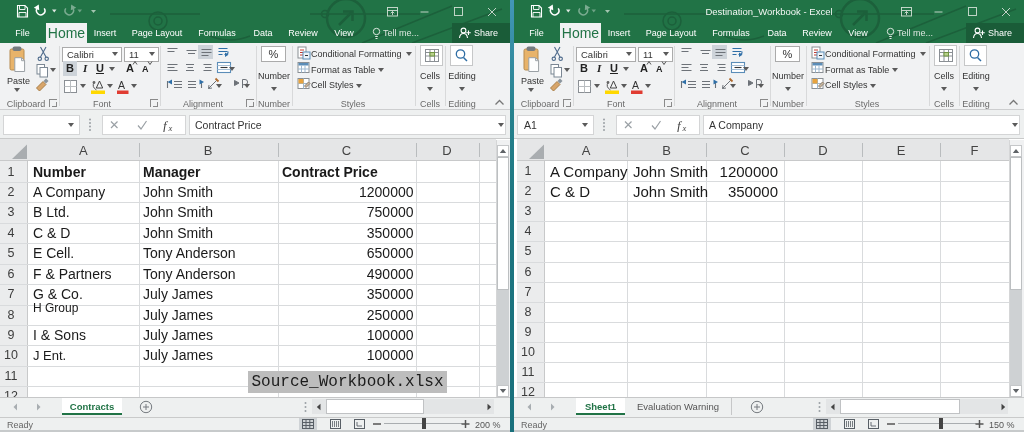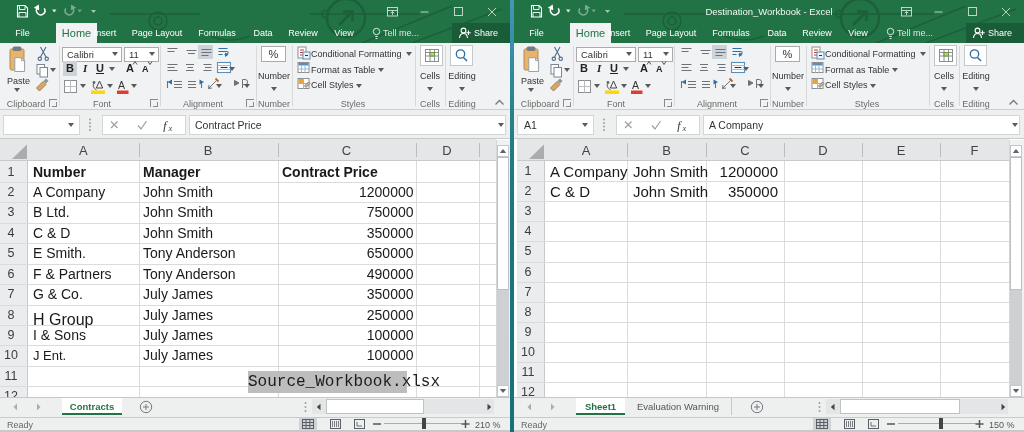--- a/index.html
+++ b/index.html
@@ -2,21 +2,21 @@
 <html><head><meta charset="utf-8"><style>
 *{margin:0;padding:0;box-sizing:border-box}
 html,body{width:1024px;height:432px;overflow:hidden}
 body{font-family:"Liberation Sans",sans-serif;background:linear-gradient(#4397b8,#27828e 110px,#1d7681 200px,#19707c);position:relative}
 .ab{position:absolute}
 .win{position:absolute;top:0;height:432px;width:510px;background:#fff;overflow:hidden}
 .tbar{position:absolute;top:0;left:0;right:0;height:43px;background:#217346;overflow:hidden}
 .title{position:absolute;top:0;left:0;right:0;height:23px;line-height:24px;text-align:center;color:#f4f8f5;font-size:9.5px}
 .tabs{position:absolute;top:23px;left:0;right:0;height:20px}
 .tab{position:absolute;top:0;height:20px;line-height:21px;font-size:9px;color:#fff;text-align:center}
-.hometab{position:absolute;top:0;height:20px;background:#f1f2f3;color:#217346;line-height:21px;font-size:11px;text-align:center;left:56px;width:41px}
+.hometab{position:absolute;top:0;height:20px;background:#f1f2f3;color:#217346;line-height:21px;font-size:14px;text-align:center;left:46px;width:41px}
 .ribbon{position:absolute;top:43px;left:0;right:0;height:67px;background:#f1f2f3;border-bottom:1px solid #cdcecf}
 .glabel{position:absolute;top:99px;font-size:9px;color:#6a6a6a;text-align:center}
 .gdiv{position:absolute;top:46px;height:60px;width:1px;background:#d8d9da}
 .combo{position:absolute;background:#fff;border:1px solid #ababab;font-size:9.5px;color:#333;line-height:13px}
 .dar{position:absolute;width:0;height:0;border-left:3px solid transparent;border-right:3px solid transparent;border-top:4px solid #5a5a5a}
 .rtext{position:absolute;font-size:9px;color:#333;line-height:12px}
 .bld{position:absolute;font-size:11px;font-weight:bold;color:#222;line-height:13px}
 .launch{position:absolute;width:8px;height:8px;border-left:1px solid #8a8a8a;border-top:1px solid #8a8a8a}
 .launch:after{content:"";position:absolute;left:2px;top:2px;width:4px;height:4px;border-right:1.3px solid #8a8a8a;border-bottom:1.3px solid #8a8a8a}
 .fbar{position:absolute;top:110px;left:0;right:0;height:29px;background:#eef0f0;border-bottom:1px solid #c9caca}
@@ -314,39 +314,39 @@
 <div class="cell" style="top:161.5px;height:20.43px;line-height:21.43px;font-size:14px;font-weight:bold;left:282px">Contract Price</div>
 <div class="cell" style="top:181.9px;height:20.43px;line-height:21.43px;font-size:14px;left:33px">A Company</div>
 <div class="cell" style="top:181.9px;height:20.43px;line-height:21.43px;font-size:14px;left:143px">John Smith</div>
 <div class="cell" style="top:181.9px;height:20.43px;line-height:21.43px;font-size:14px;right:96.5px;text-align:right">1200000</div>
 <div class="cell" style="top:202.4px;height:20.43px;line-height:21.43px;font-size:14px;left:33px">B Ltd.</div>
 <div class="cell" style="top:202.4px;height:20.43px;line-height:21.43px;font-size:14px;left:143px">John Smith</div>
 <div class="cell" style="top:202.4px;height:20.43px;line-height:21.43px;font-size:14px;right:96.5px;text-align:right">750000</div>
 <div class="cell" style="top:222.8px;height:20.43px;line-height:21.43px;font-size:14px;left:33px">C &amp; D</div>
 <div class="cell" style="top:222.8px;height:20.43px;line-height:21.43px;font-size:14px;left:143px">John Smith</div>
 <div class="cell" style="top:222.8px;height:20.43px;line-height:21.43px;font-size:14px;right:96.5px;text-align:right">350000</div>
-<div class="cell" style="top:243.2px;height:20.43px;line-height:21.43px;font-size:14px;left:33px">E Smith.</div>
+<div class="cell" style="top:243.2px;height:20.43px;line-height:21.43px;font-size:14px;left:33px">E Cell.</div>
 <div class="cell" style="top:243.2px;height:20.43px;line-height:21.43px;font-size:14px;left:143px">Tony Anderson</div>
 <div class="cell" style="top:243.2px;height:20.43px;line-height:21.43px;font-size:14px;right:96.5px;text-align:right">650000</div>
 <div class="cell" style="top:263.6px;height:20.43px;line-height:21.43px;font-size:14px;left:33px">F &amp; Partners</div>
 <div class="cell" style="top:263.6px;height:20.43px;line-height:21.43px;font-size:14px;left:143px">Tony Anderson</div>
 <div class="cell" style="top:263.6px;height:20.43px;line-height:21.43px;font-size:14px;right:96.5px;text-align:right">490000</div>
 <div class="cell" style="top:284.1px;height:20.43px;line-height:21.43px;font-size:14px;left:33px">G &amp; Co.</div>
 <div class="cell" style="top:284.1px;height:20.43px;line-height:21.43px;font-size:14px;left:143px">July James</div>
 <div class="cell" style="top:284.1px;height:20.43px;line-height:21.43px;font-size:14px;right:96.5px;text-align:right">350000</div>
-<div class="cell" style="top:309px;height:20.43px;line-height:21.43px;font-size:16px;left:33px">H Group</div>
+<div class="cell" style="top:298px;height:20.43px;line-height:21.43px;font-size:12px;left:33px">H Group</div>
 <div class="cell" style="top:304.5px;height:20.43px;line-height:21.43px;font-size:14px;left:143px">July James</div>
 <div class="cell" style="top:304.5px;height:20.43px;line-height:21.43px;font-size:14px;right:96.5px;text-align:right">250000</div>
 <div class="cell" style="top:324.9px;height:20.43px;line-height:21.43px;font-size:14px;left:33px">I &amp; Sons</div>
 <div class="cell" style="top:324.9px;height:20.43px;line-height:21.43px;font-size:14px;left:143px">July James</div>
 <div class="cell" style="top:324.9px;height:20.43px;line-height:21.43px;font-size:14px;right:96.5px;text-align:right">100000</div>
 <div class="cell" style="top:345.4px;height:20.43px;line-height:21.43px;font-size:13px;left:33px">J Ent.</div>
 <div class="cell" style="top:345.4px;height:20.43px;line-height:21.43px;font-size:14px;left:143px">July James</div>
 <div class="cell" style="top:345.4px;height:20.43px;line-height:21.43px;font-size:14px;right:96.5px;text-align:right">100000</div>
-<div class="mlabel" style="left:248px;top:370.5px;width:159px">Source_Workbook.xlsx</div>
+<div class="mlabel" style="left:248px;top:370.5px;width:199px">Source_Workbook.xlsx</div>
 <div class="ab" style="left:496px;top:140px;width:14px;height:257px;background:#f0f1f2;border-left:1px solid #d5d6d7"></div>
 <div class="ab" style="left:497px;top:145px;width:12px;height:12px;background:#fff;border:1px solid #c5c7c9"></div>
 <svg class="ab" style="left:499px;top:148px" width="8" height="6" viewBox="0 0 8 6">
       <path d="M4 1 L7.2 5 L0.8 5 z" fill="#606468"></path>
     </svg>
 <div class="ab" style="left:497px;top:157px;width:12px;height:133px;background:#fff;border:1px solid #bcbfc1"></div>
 <div class="ab" style="left:497px;top:290px;width:12px;height:95px;background:#ced1d3"></div>
 <div class="ab" style="left:497px;top:385px;width:12px;height:12px;background:#fff;border:1px solid #c5c7c9"></div>
 <svg class="ab" style="left:499px;top:388px" width="8" height="6" viewBox="0 0 8 6">
       <path d="M4 5 L7.2 1 L0.8 1 z" fill="#606468"></path>
@@ -392,21 +392,21 @@
 </g>
     </svg>
 <svg class="ab" style="left:372px;top:422px" width="10" height="4" viewBox="0 0 10 4">
       <path d="M1 2 h8" stroke="#555" stroke-width="1.5"></path>
     </svg>
 <div class="ab" style="left:384px;top:423px;width:78px;height:1px;background:#a9adb0"></div>
 <div class="ab" style="left:422px;top:418px;width:4px;height:11px;background:#444"></div>
 <svg class="ab" style="left:460px;top:419px" width="11" height="10" viewBox="0 0 11 10">
       <path d="M5.5 1 v8 M1.5 5 h8" stroke="#555" stroke-width="1.5"></path>
     </svg>
-<div class="ab" style="left:475px;top:420px;font-size:9px;color:#555">210 %</div>
+<div class="ab" style="left:475px;top:420px;font-size:9px;color:#555">200 %</div>
 <div class="bstrip"></div>
 </div>
 <div class="win" style="left:514px">
 <div class="tbar">
 <svg class="ab" style="left:0;top:0" width="510" height="43" viewBox="0 0 510 43">
 <g stroke="#1c603b" fill="none" stroke-width="1.5">
 <circle cx="158" cy="21" r="9"></circle>
           <circle cx="158" cy="21" r="4"></circle>
 <path d="M110 14 H200 M310 14 H420"></path>
 <circle cx="325" cy="14" r="3.5"></circle>

